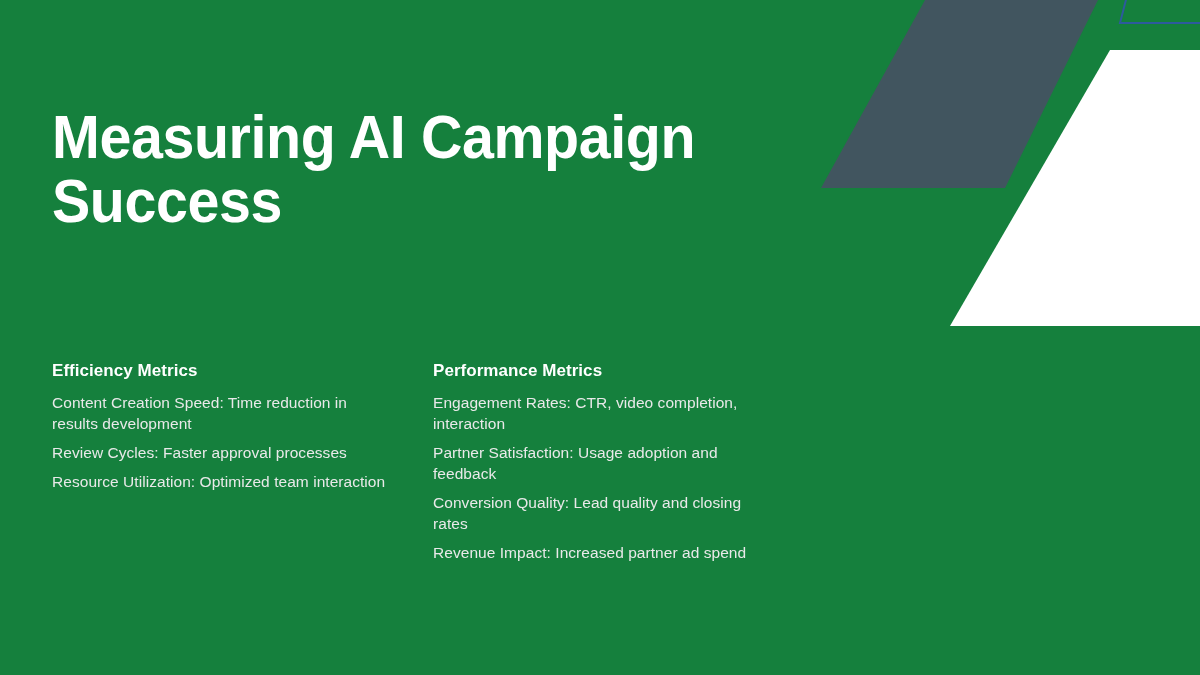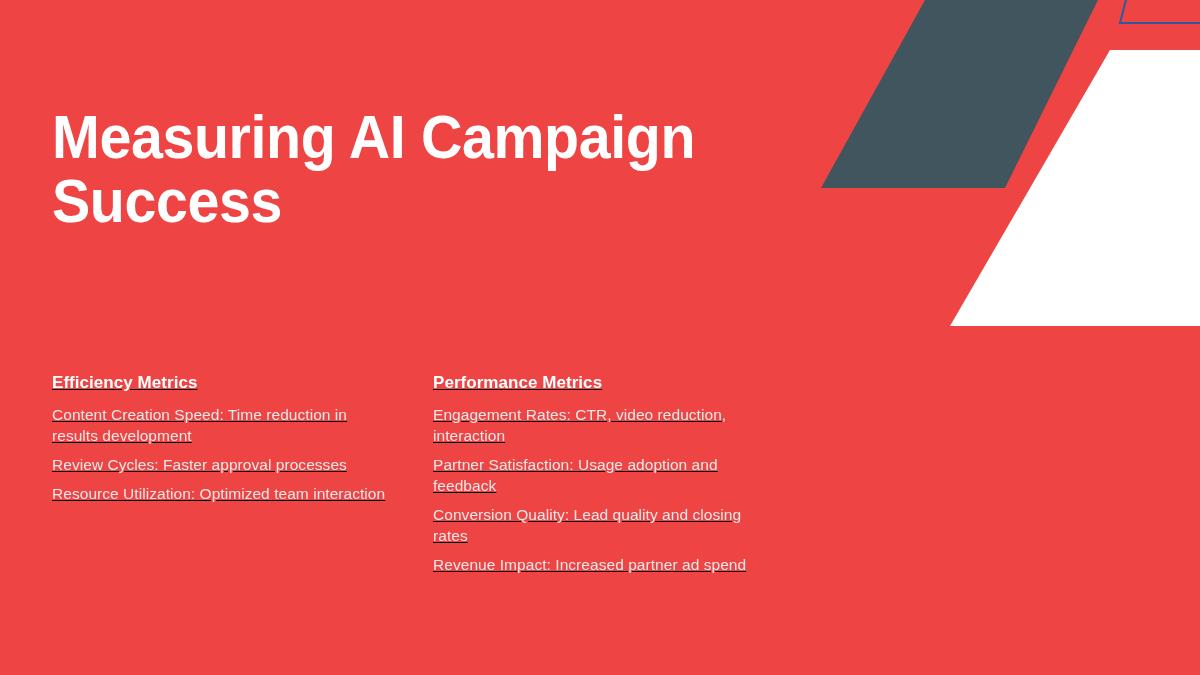--- a/index.html
+++ b/index.html
@@ -8,21 +8,21 @@
     width:1200px;
     height:675px;
     background:#000000;
     overflow:hidden;
   }
 
   #slide {
     position:relative;
     width:1200px;
     height:675px;
-    background:#ef4444;
+    background:#15803d;
     font-family:"Liberation Sans", sans-serif;
     -webkit-font-smoothing:antialiased;
   }
 
   
   #deco {
     position:absolute;
     top:0; right:0;
     width:410px;
     height:340px;
@@ -48,21 +48,21 @@
 
   
   #columns {
     position:absolute;
     left:0;
     top:360px;
     width:1200px;
     height:260px;
   }
 
-  .col { position:absolute; top:12px;text-decoration:underline; }
+  .col { position:absolute; top:0; }
   #col-1 { left:52px;  width:340px; }
   #col-2 { left:433px; width:340px; }
   #col-3 { left:817px; width:325px; }
 
   .col-heading {
     color:#ffffff;
     font-size:17px;
     font-weight:700;
     line-height:22px;
     letter-spacing:0.05px;
@@ -103,21 +103,21 @@
 
     <div class="col" id="col-1">
       <div class="col-heading">Efficiency Metrics</div>
       <p class="col-item">Content Creation Speed: Time reduction in results development</p>
       <p class="col-item">Review Cycles: Faster approval processes</p>
       <p class="col-item">Resource Utilization: Optimized team interaction</p>
     </div>
 
     <div class="col" id="col-2">
       <div class="col-heading">Performance Metrics</div>
-      <p class="col-item">Engagement Rates: CTR, video reduction, interaction</p>
+      <p class="col-item">Engagement Rates: CTR, video completion, interaction</p>
       <p class="col-item">Partner Satisfaction: Usage adoption and feedback</p>
       <p class="col-item">Conversion Quality: Lead quality and closing rates</p>
       <p class="col-item">Revenue Impact: Increased partner ad spend</p>
     </div>
 
 
   </div>
 </div>
 
 </body></html>

